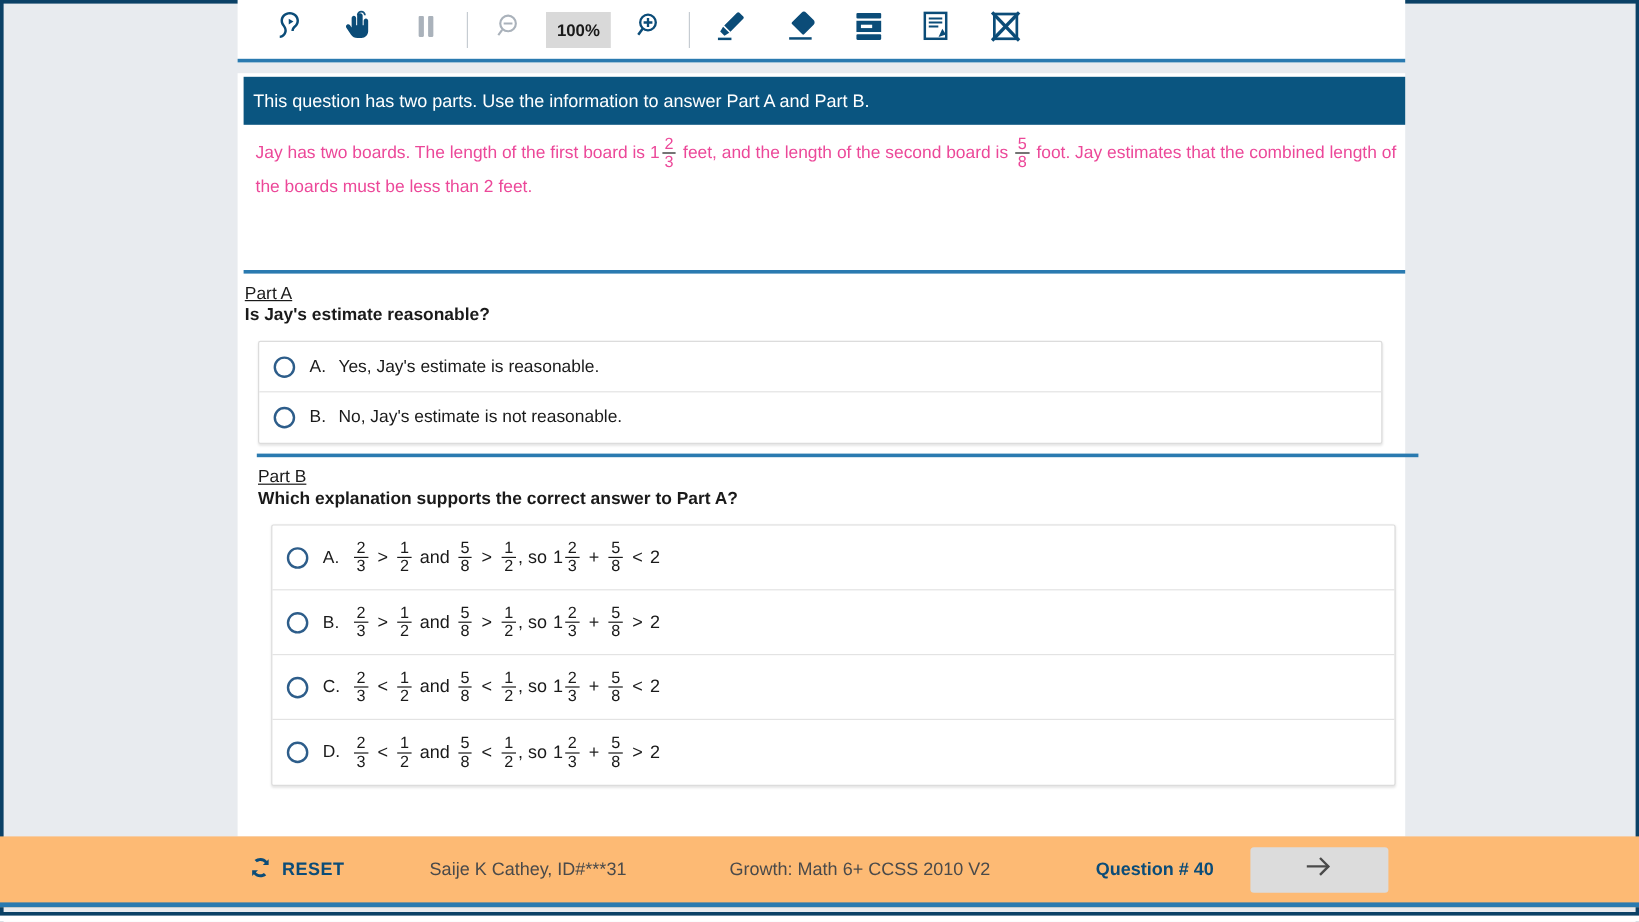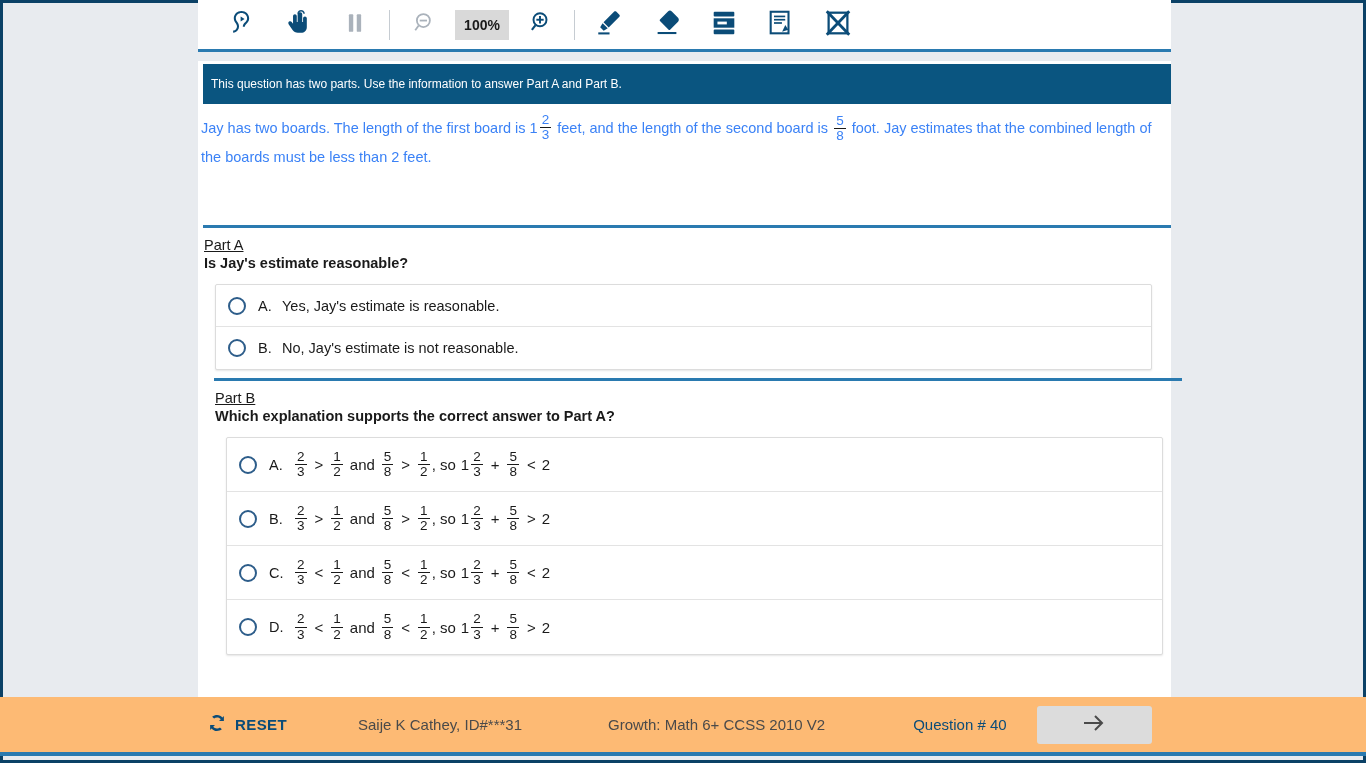--- a/index.html
+++ b/index.html
@@ -58,30 +58,30 @@
     left: 195px; top: 58px;
     width: 973px; height: 636px;
     background: #ffffff;
   }
   .banner {
     position: absolute;
     left: 5px; top: 3px;
     width: 968px; height: 40px;
     background: #0a5580;
     color: #ffffff;
-    font-size: 12px;
+    font-size: 15px;
     display: flex; align-items: center;
     padding-left: 8px;
   }
   .stem {
     position: absolute;
-    left: 3px; top: 52px;
+    left: 15px; top: 52px;
     width: 965px;
     font-size: 14.5px;
-    color: #3b82f6;
+    color: #ec4899;
     line-height: 26px;
   }
 
   .hrule {
     border-top: 3px solid #2a7ab0;
     width: 968px;
     margin-left: 5px;
   }
 
   .part-block { position: absolute; left: 0; width: 973px; }
@@ -163,21 +163,21 @@
   .student {
     margin-left: 71px;
     font-size: 15px; color: #4a4a4a; text-align: center;
   }
   .testname {
     margin-left: 86px;
     font-size: 15px; color: #4a4a4a;
   }
   .qnum {
     margin-left: 88px;
-    font-size: 15px; font-weight: normal; color: #0b4c78;
+    font-size: 15px; font-weight: bold; color: #0b4c78;
   }
   .next-btn {
     margin-left: 30px;
     width: 115px; height: 38px;
     background: #dcdcdc;
     border: none; border-radius: 3px;
     display: flex; align-items: center; justify-content: center;
     cursor: pointer;
   }
   .bottom-frame {

